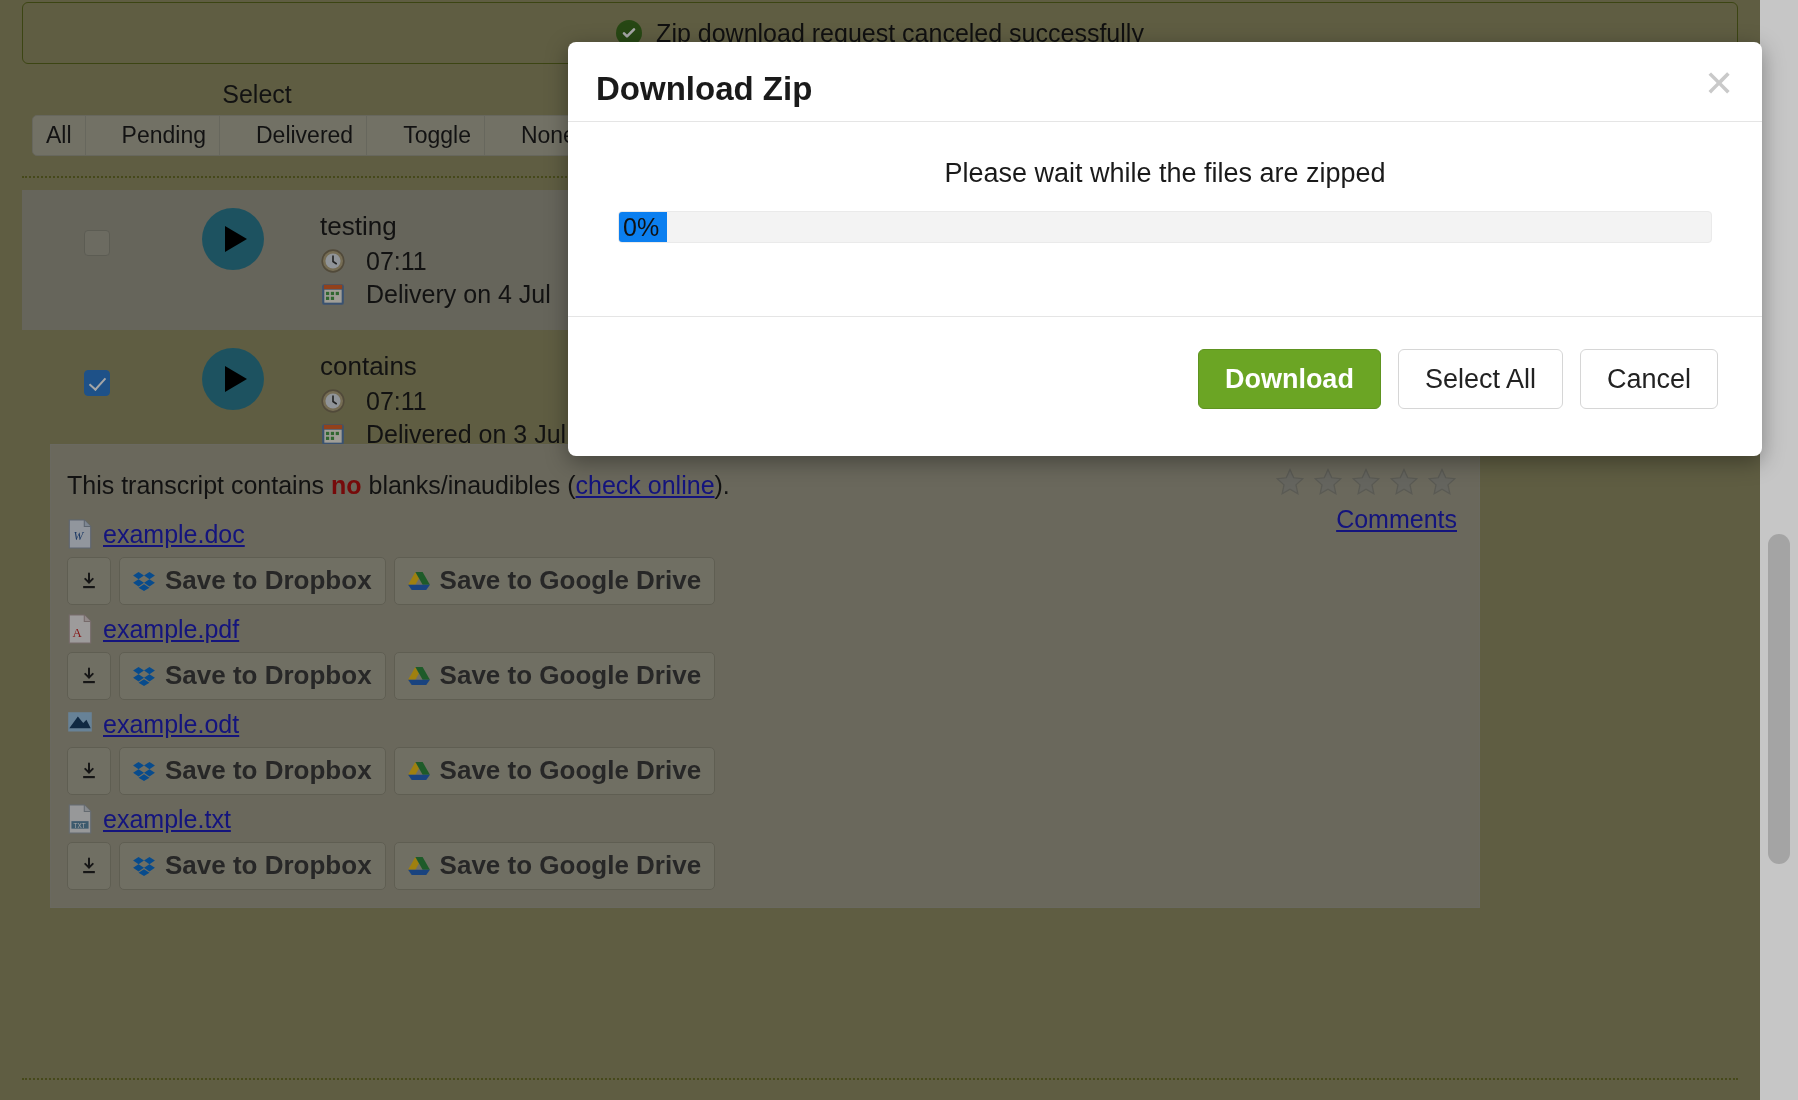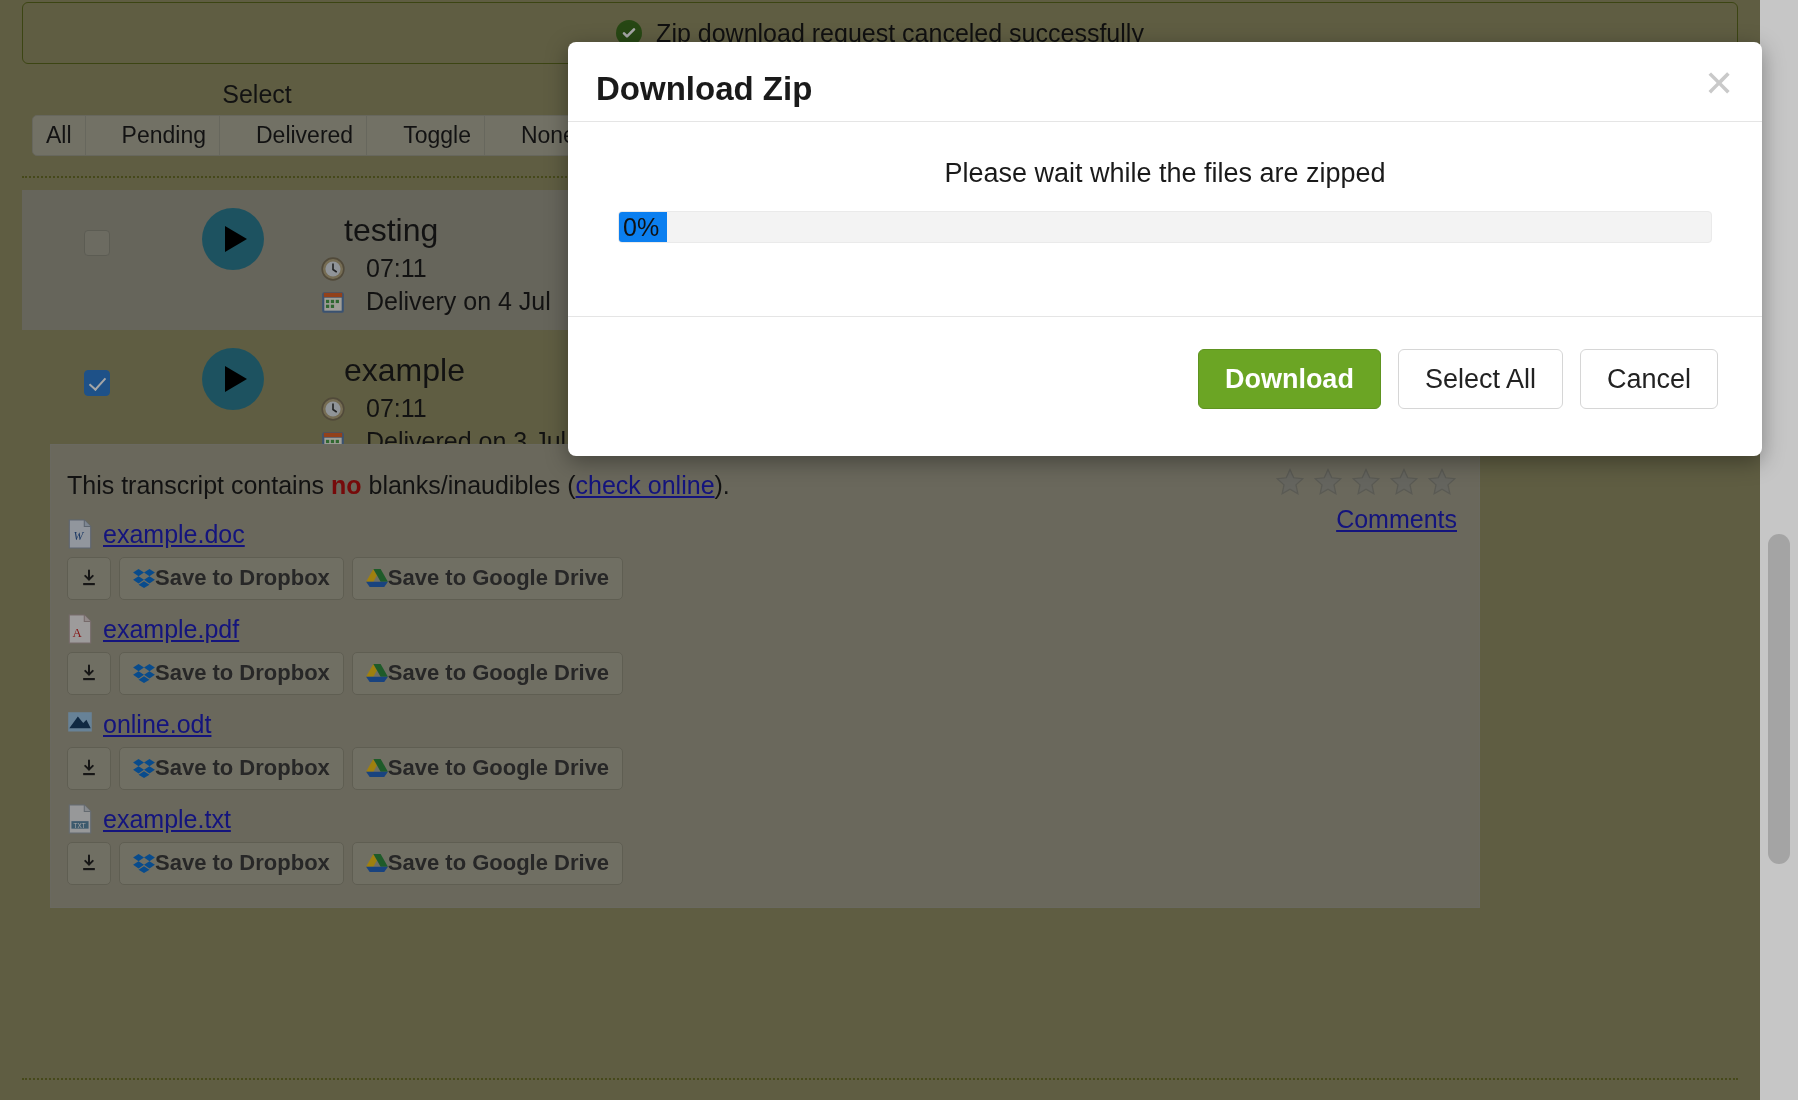--- a/index.html
+++ b/index.html
@@ -152,21 +152,21 @@
   }
   .play::after {
     content: "";
     width: 0; height: 0;
     border-left: 22px solid #000;
     border-top: 13px solid transparent;
     border-bottom: 13px solid transparent;
     margin-left: 6px;
   }
   .row-meta { margin-left: 56px; padding-top: 2px; }
-  .row-title { font-size: 32px; color: #1d1d1d; line-height: 1.25; margin-left: 24px; }
+  .row-title { font-size: 26px; color: #1d1d1d; line-height: 1.25; }
   .meta-line {
     display: flex; align-items: center; gap: 20px;
     font-size: 25px; color: #1d1d1d; margin-top: 4px;
   }
   .ico { width: 26px; height: 26px; flex: 0 0 auto; display:block; }
 
   
   .panel {
     position: absolute;
     left: 50px; top: 444px;
@@ -200,26 +200,26 @@
   .file-block { position: absolute; left: 16px; }
   .file-name {
     display: flex; align-items: center; gap: 10px;
     font-size: 25px; margin-bottom: 8px;
   }
   .file-name a { color: #2020c0; }
   .file-icon { width: 26px; height: 30px; display: block; }
   .file-actions { display: flex; gap: 8px; align-items: stretch; }
   .act {
     font-family: inherit;
-    display: inline-flex; align-items: center; gap: 0;
+    display: inline-flex; align-items: center; gap: 10px;
     background: #adab99;
     border: 1px solid #93917f;
     border-radius: 5px;
     padding: 6px 13px;
-    font-size: 22px;
+    font-size: 26px;
     font-weight: bold;
     color: #3c3c3c;
     cursor: pointer;
     line-height: 1.3;
   }
   .act.sq { padding: 6px 11px; }
 
   
   .spinner {
     position: absolute;
@@ -405,21 +405,21 @@
         </div>
       </div>
     </div>
 
     <div class="hr-dots" style="top:340px"></div>
 
     <div class="row alt" style="top:330px;height:130px">
       <div class="chk checked"></div>
       <div class="play"></div>
       <div class="row-meta">
-        <div class="row-title">example</div>
+        <div class="row-title">contains</div>
         <div class="meta-line">
           <svg class="ico" viewBox="0 0 24 24">
             <circle cx="12" cy="12" r="10" fill="#b6a882" stroke="#7d7259" stroke-width="1.5"></circle>
             <circle cx="12" cy="12" r="7" fill="#dde3ea"></circle>
             <path d="M12 7.5v5l3 2" stroke="#333" stroke-width="1.5" fill="none" stroke-linecap="round"></path>
           </svg>
           <span>07:11</span>
         </div>
         <div class="meta-line">
           <svg class="ico" viewBox="0 0 24 24">
@@ -529,21 +529,21 @@
           </button>
         </div>
       </div>
 
       <div class="file-block" style="top:264px">
         <div class="file-name">
           <svg class="file-icon" viewBox="0 0 24 28">
               <rect x="1" y="3" width="22" height="18" fill="#9fc8e8"></rect>
               <path d="M2 18L10 7l5 6 3-3 4 8z" fill="#1a3f66"></path>
             </svg>
-          <a href="#">online.odt</a>
+          <a href="#">example.odt</a>
         </div>
         <div class="file-actions">
           <button class="act sq">
             <svg width="20" height="20" viewBox="0 0 24 24">
                 <path d="M12 3v11m0 0l-4.5-4.5M12 14l4.5-4.5" stroke="#222" stroke-width="2.4" fill="none" stroke-linecap="round"></path>
                 <rect x="5" y="18" width="14" height="2.6" fill="#222"></rect>
               </svg>
           </button>
           <button class="act">
             <svg width="22" height="20" viewBox="0 0 24 22">

